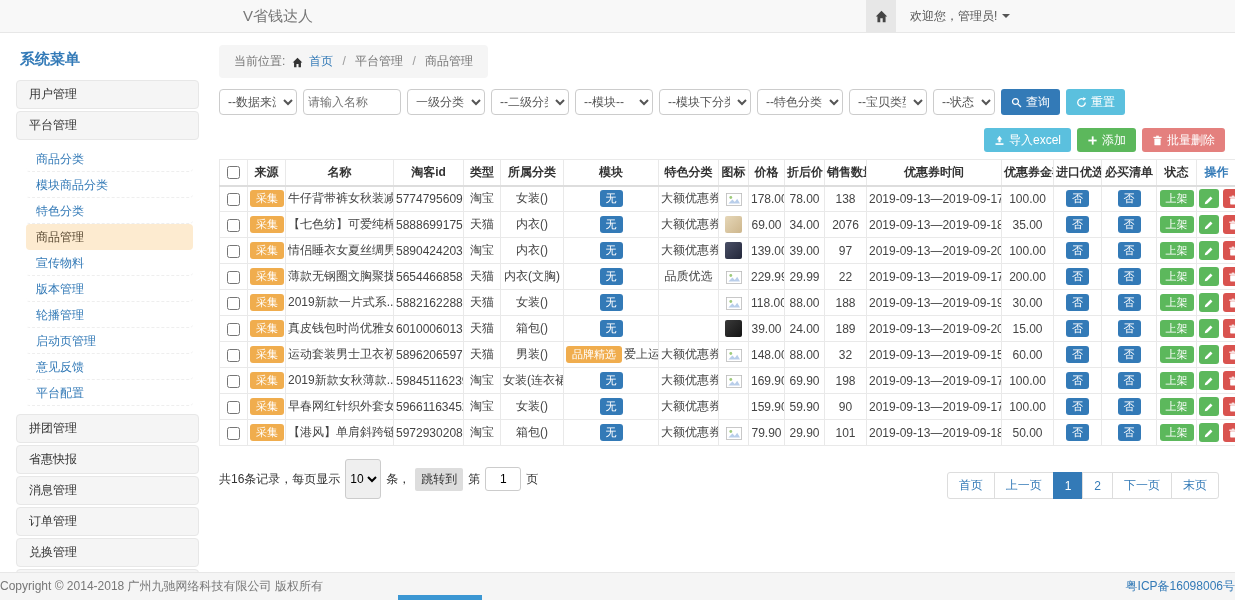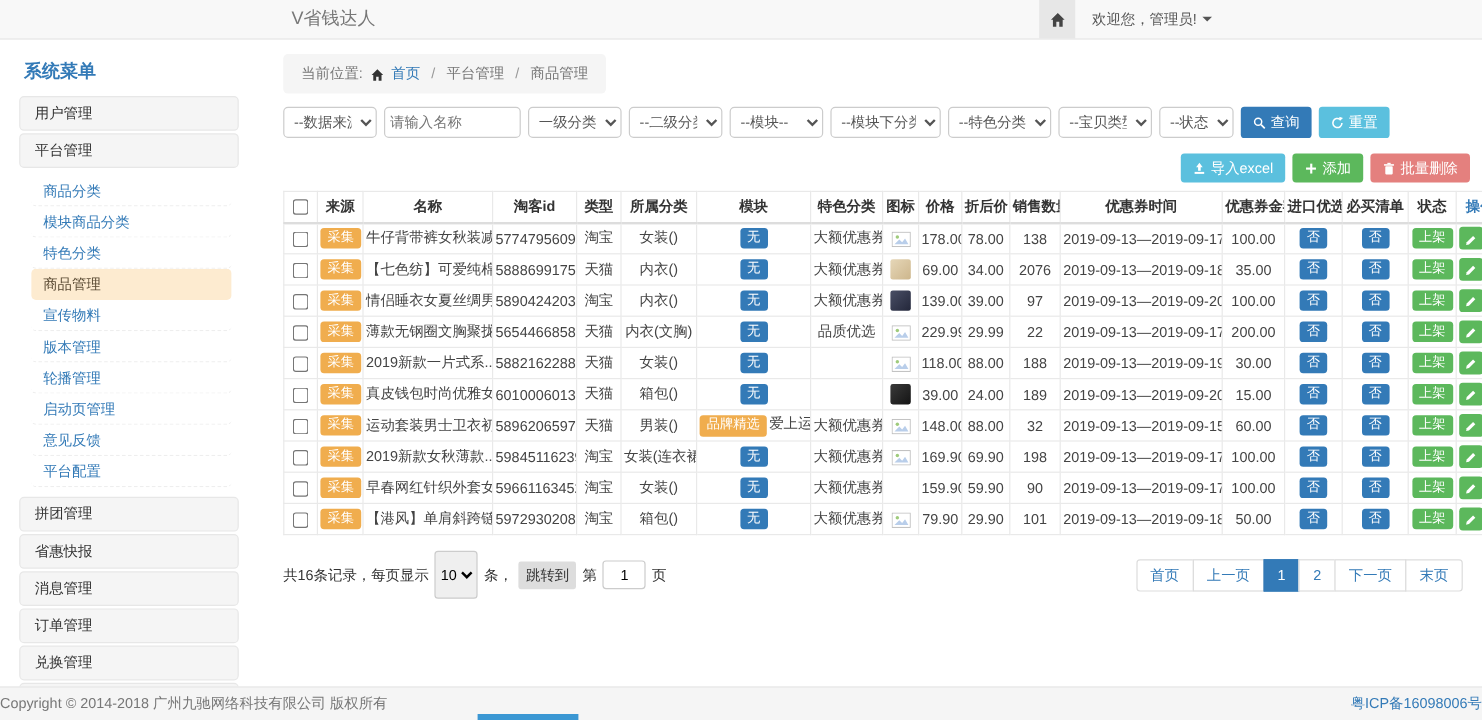--- a/index.html
+++ b/index.html
@@ -21,21 +21,21 @@
 
   
   .layout{display:flex;padding:12px 10px 0 16px;height:567px;overflow:hidden}
   .sidebar{width:183px;flex:none}
   .side-title{color:var(--accent);font-weight:bold;font-size:15px;padding:5px 4px 11px}
   .side-group{background:#f5f5f5;border:1px solid #e7e7e7;border-radius:4px;padding:0 12px;height:29px;line-height:27px;margin-bottom:2px;cursor:pointer;color:#333}
   .side-sub{padding:4px 6px 6px 10px;margin-bottom:2px}
   .side-sub-item{height:26px;line-height:26px;color:var(--accent);border-bottom:1px dashed #eee;padding-left:10px;cursor:pointer;border-radius:4px}
   .side-sub-item.active{background:var(--active-bg);border-bottom-color:transparent;color:#5a4a33}
 
-  .main{flex:1;margin-left:37px;min-width:0}
+  .main{flex:1;margin-left:20px;min-width:0}
 
   
   .breadcrumb{display:inline-block;background:#f5f5f5;border-radius:4px;padding:8px 15px;margin-bottom:11px;color:#777}
   .breadcrumb a{color:var(--accent);text-decoration:none;cursor:pointer}
   .crumb-sep{margin:0 6px;color:#999}
   .crumb-home{color:#333;margin:0 3px;vertical-align:-1px}
 
   
   .filters{display:flex;gap:6px;margin-bottom:13px;align-items:center;flex-wrap:nowrap}
   .filters select,.filters input{height:26px;border:1px solid #ccc;border-radius:4px;font-size:12px;color:#555;background:#fff;padding:0 4px;font-family:inherit}
@@ -59,21 +59,21 @@
   .btn-xs{display:inline-flex;align-items:center;justify-content:center;width:20px;height:19px;border-radius:3px;border:none;color:#fff;cursor:pointer;padding:0;vertical-align:middle}
   .btn-edit{background:var(--success);margin-right:4px} .btn-del{background:var(--danger)}
   .icon-none{display:inline-block;width:16px;height:13px}
   .thumb{display:inline-block;width:17px;height:17px;border-radius:2px;vertical-align:middle}
   .thumb-beige{background:linear-gradient(135deg,#e6d7b8,#cdb68c)}
   .thumb-dark{background:linear-gradient(135deg,#4a4f66,#23273a)}
   .thumb-hat{background:linear-gradient(135deg,#3a3a3a,#141414)}
   input[type=checkbox]{width:13px;height:13px;margin:0;vertical-align:middle;cursor:pointer}
 
   
-  .pager-row{display:flex;align-items:center;margin-top:13px;color:#333}
+  .pager-row{display:flex;align-items:flex-end;margin-top:13px;color:#333}
   .pager-left{display:flex;align-items:center;gap:5px}
   .pager-left select{height:40px;border:1px solid #ccc;border-radius:3px;font-size:12px;font-family:inherit}
   .jump-btn{background:#ddd;padding:3px 6px;border-radius:2px;color:#333;cursor:pointer}
   .page-input{width:36px;height:24px;border:1px solid #ccc;border-radius:3px;text-align:center;font-size:12px;font-family:inherit}
   .pager-right{margin-left:auto;display:flex;margin-right:6px}
   .page-btn{border:1px solid #ddd;background:#fff;color:var(--accent);padding:4px 11px;margin-left:-1px;cursor:pointer;font-size:12px;font-family:inherit}
   .page-btn:first-child{border-radius:3px 0 0 3px;margin-left:0}
   .page-btn:last-child{border-radius:0 3px 3px 0}
   .page-btn.active{background:var(--accent);color:#fff;border-color:var(--accent)}
 
@@ -140,21 +140,21 @@
       </span>
       <a>首页</a>
       <span class="crumb-sep">/</span>
       <span>平台管理</span>
       <span class="crumb-sep">/</span>
       <span>商品管理</span>
     </div>
 
     <div class="filters" id="filters">
         <select style="width:78px"><option>--数据来源--</option></select>
-        <input placeholder="请输入名称" style="width: 114px;">
+        <input placeholder="请输入名称" style="width: 98px;">
         <select style="width:78px"><option>一级分类</option></select>
         <select style="width:78px"><option>--二级分类--</option></select>
         <select style="width:78px"><option>--模块--</option></select>
         <select style="width:92px"><option>--模块下分类--</option></select>
         <select style="width:86px"><option>--特色分类--</option></select>
         <select style="width:78px"><option>--宝贝类型--</option></select>
         <select style="width:62px"><option>--状态--</option></select>
         <button class="btn btn-primary">
           <span><svg width="11" height="11" viewBox="0 0 16 16">
               <circle cx="6.5" cy="6.5" r="4.3" fill="none" stroke="#fff" stroke-width="1.8"></circle>

